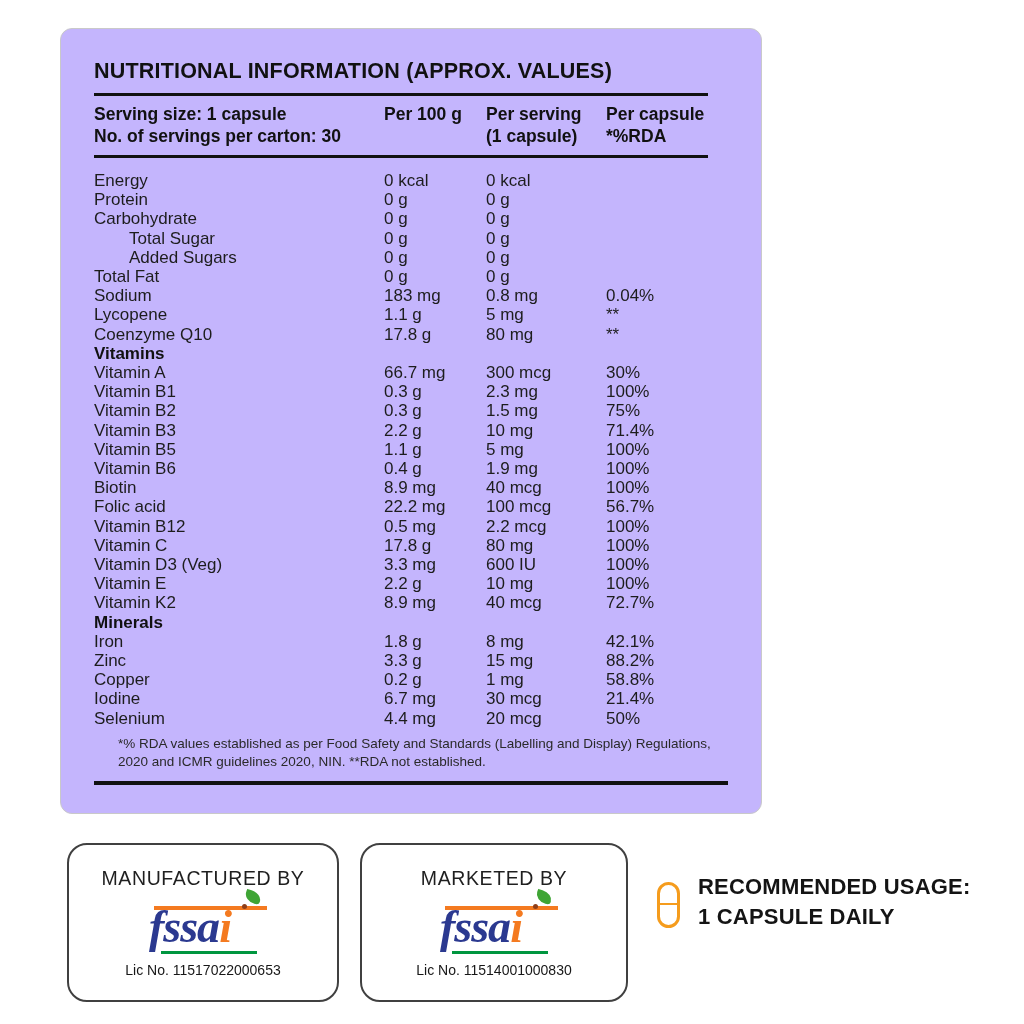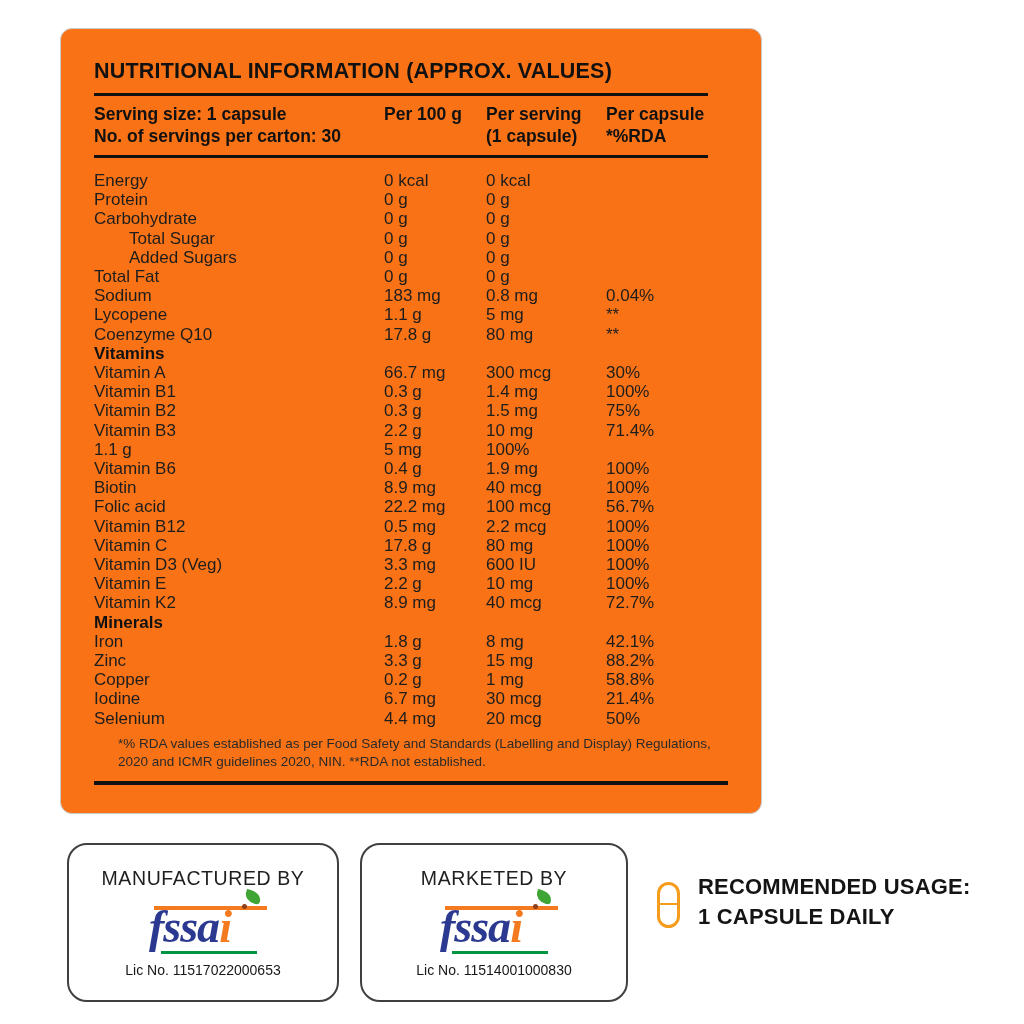--- a/index.html
+++ b/index.html
@@ -2,21 +2,21 @@
 <html><head>
 <meta charset="utf-8">
 <style>
   * { box-sizing: border-box; margin: 0; padding: 0; }
   html, body { width: 1024px; height: 1024px; background: #ffffff; }
   body { font-family: "Liberation Sans", sans-serif; color: #1a1a1a; position: relative; }
 
   
   .card {
     position: absolute; left: 60px; top: 28px; width: 702px; height: 786px;
-    background: #f97316; border: 1.5px solid #c9c9c9; border-radius: 12px;
+    background: #c4b5fd; border: 1.5px solid #c9c9c9; border-radius: 12px;
     padding: 30px 0 0 33px;
   }
   .panel-title { font-size: 21.5px; font-weight: bold; color: #111; letter-spacing: 0.2px; }
   .rule { height: 3px; background: #111; width: 614px; border: 0; }
   .rule-top { margin-top: 9px; }
   .rule-mid { margin-top: 0; }
   .rule-thick { height: 4px; width: 634px; background: #111; margin-top: 9px; }
 
   .thead { display: grid; grid-template-columns: 290px 102px 120px 102px; padding: 7px 0 8px 0; }
   .thead .hcell { font-size: 17.5px; font-weight: bold; line-height: 22px; color: #111; }
@@ -159,36 +159,37 @@
       </div>
       <div class="trow">
         <div class="tcell c0">Vitamin A</div>
         <div class="tcell c1">66.7 mg</div>
         <div class="tcell c2">300 mcg</div>
         <div class="tcell c3">30%</div>
       </div>
       <div class="trow">
         <div class="tcell c0">Vitamin B1</div>
         <div class="tcell c1">0.3 g</div>
-        <div class="tcell c2">1.4 mg</div>
+        <div class="tcell c2">2.3 mg</div>
         <div class="tcell c3">100%</div>
       </div>
       <div class="trow">
         <div class="tcell c0">Vitamin B2</div>
         <div class="tcell c1">0.3 g</div>
         <div class="tcell c2">1.5 mg</div>
         <div class="tcell c3">75%</div>
       </div>
       <div class="trow">
         <div class="tcell c0">Vitamin B3</div>
         <div class="tcell c1">2.2 g</div>
         <div class="tcell c2">10 mg</div>
         <div class="tcell c3">71.4%</div>
       </div>
       <div class="trow">
+        <div class="tcell c0">Vitamin B5</div>
         <div class="tcell c1">1.1 g</div>
         <div class="tcell c2">5 mg</div>
         <div class="tcell c3">100%</div>
       </div>
       <div class="trow">
         <div class="tcell c0">Vitamin B6</div>
         <div class="tcell c1">0.4 g</div>
         <div class="tcell c2">1.9 mg</div>
         <div class="tcell c3">100%</div>
       </div>

